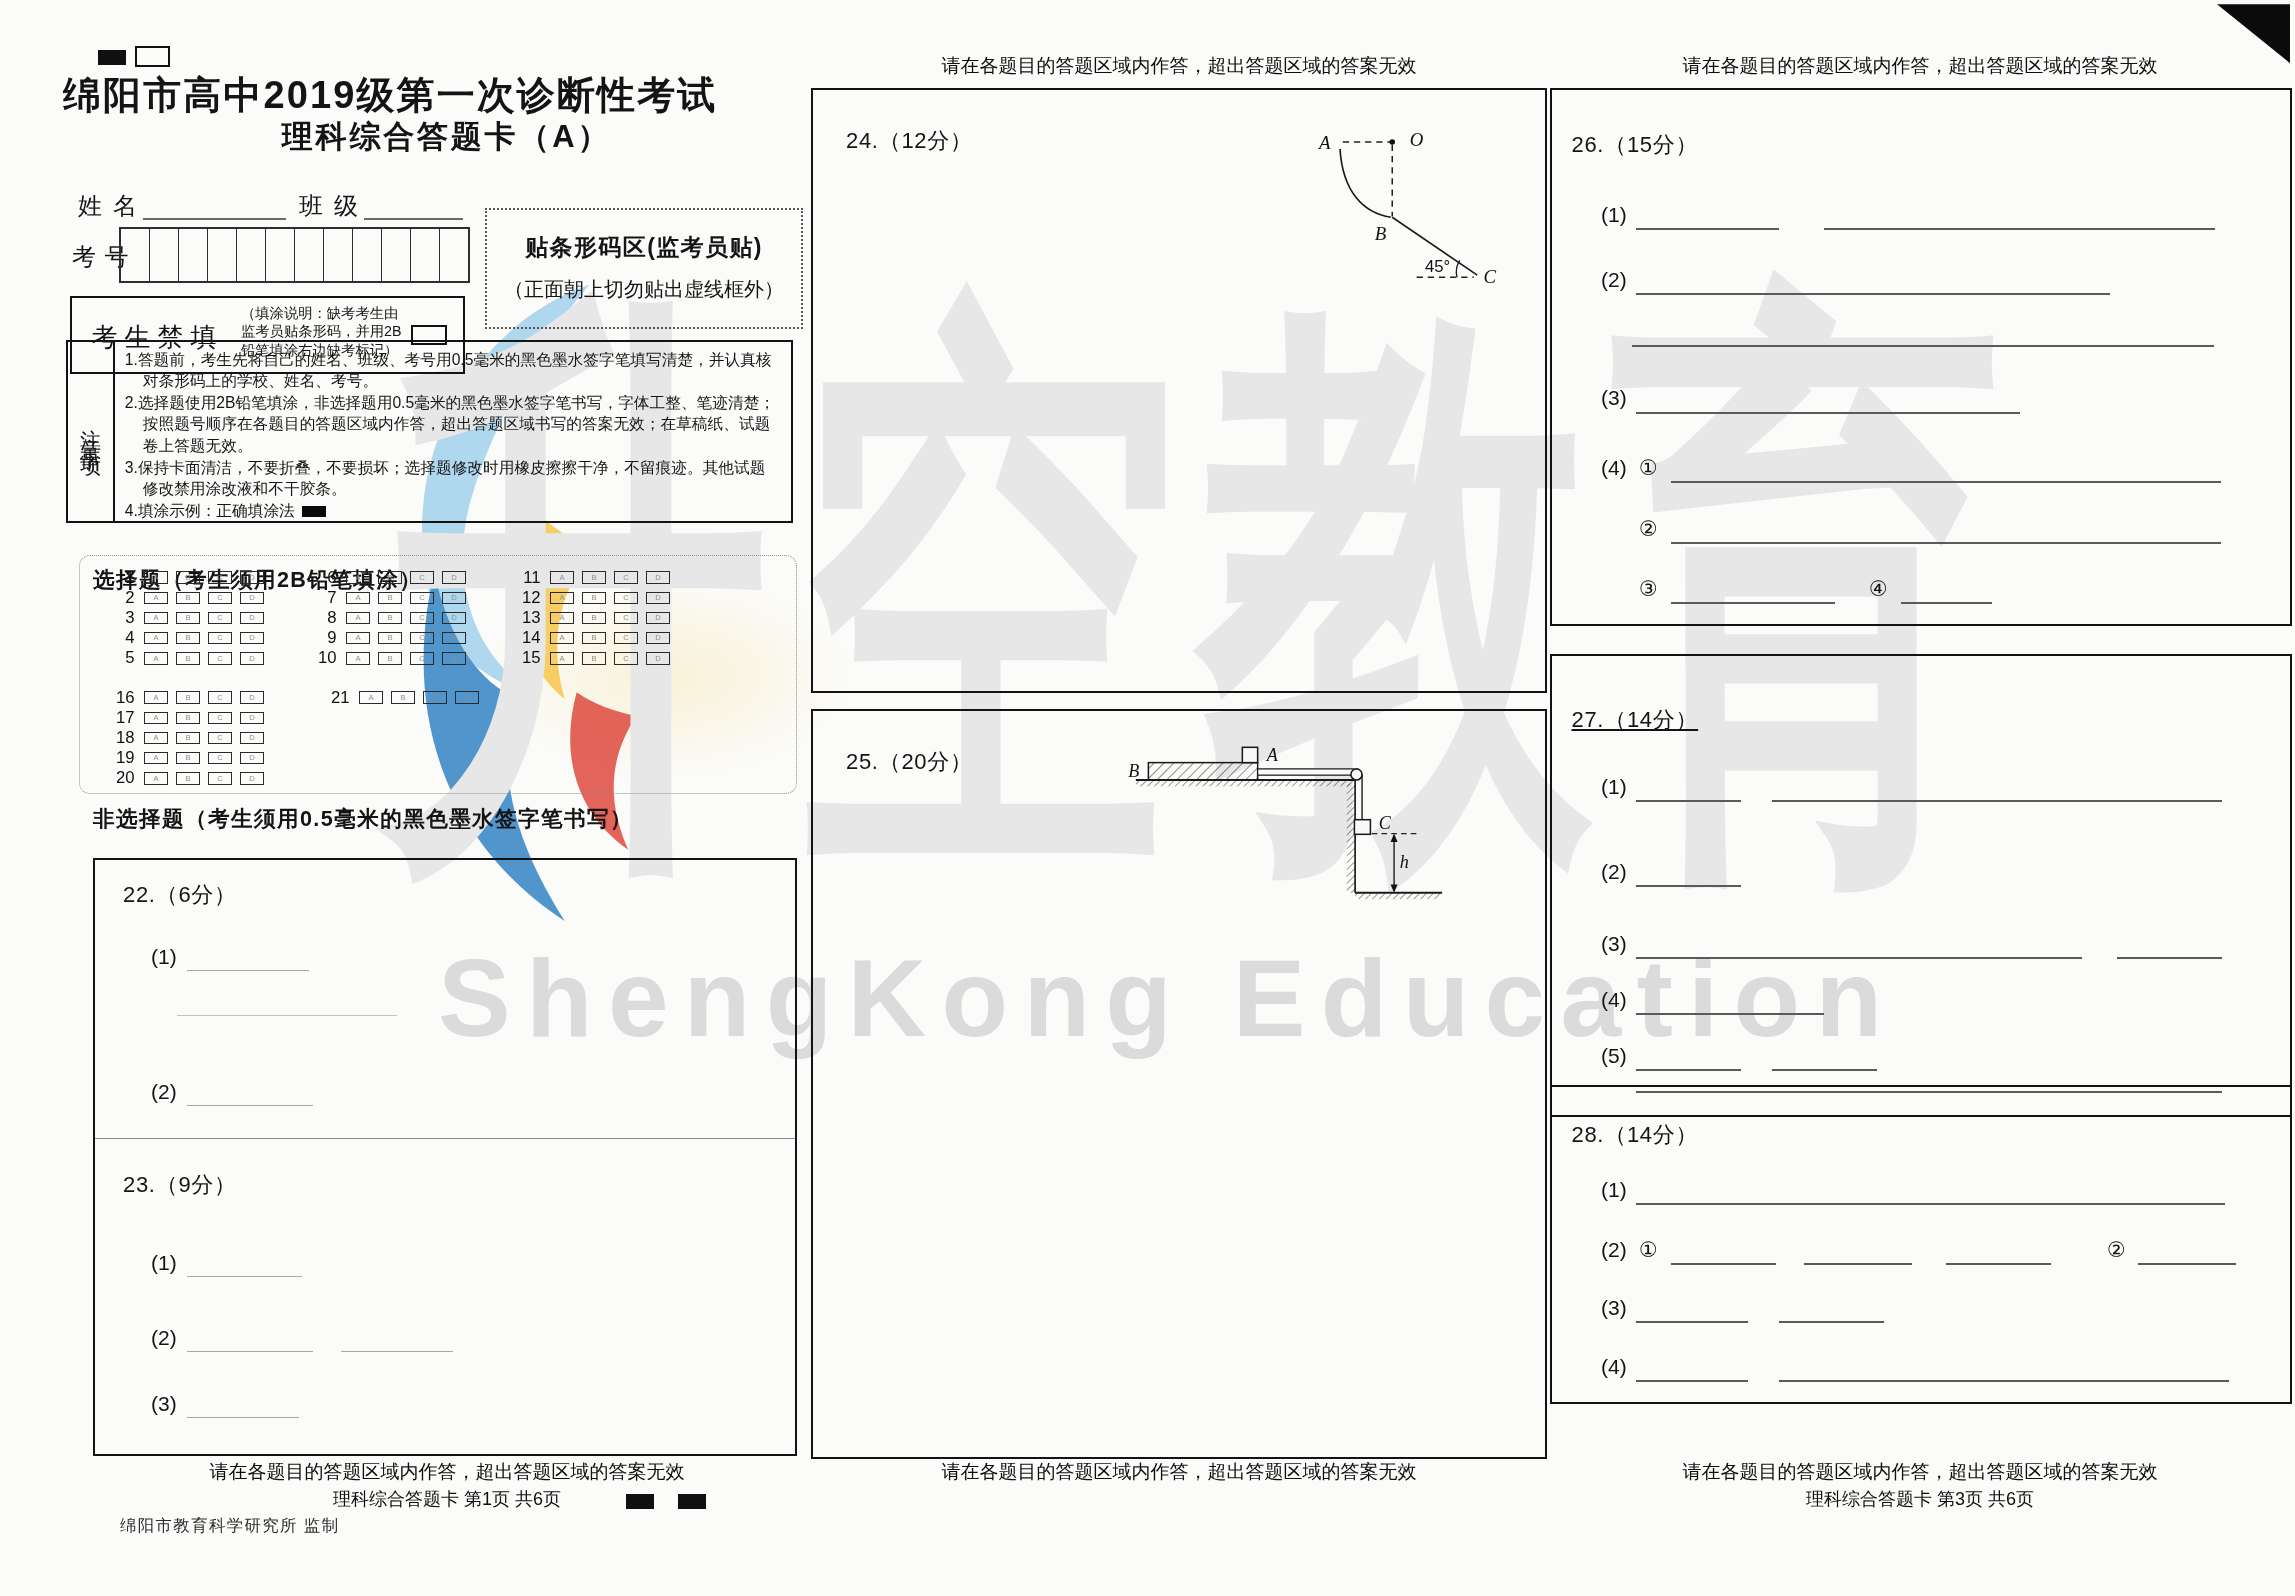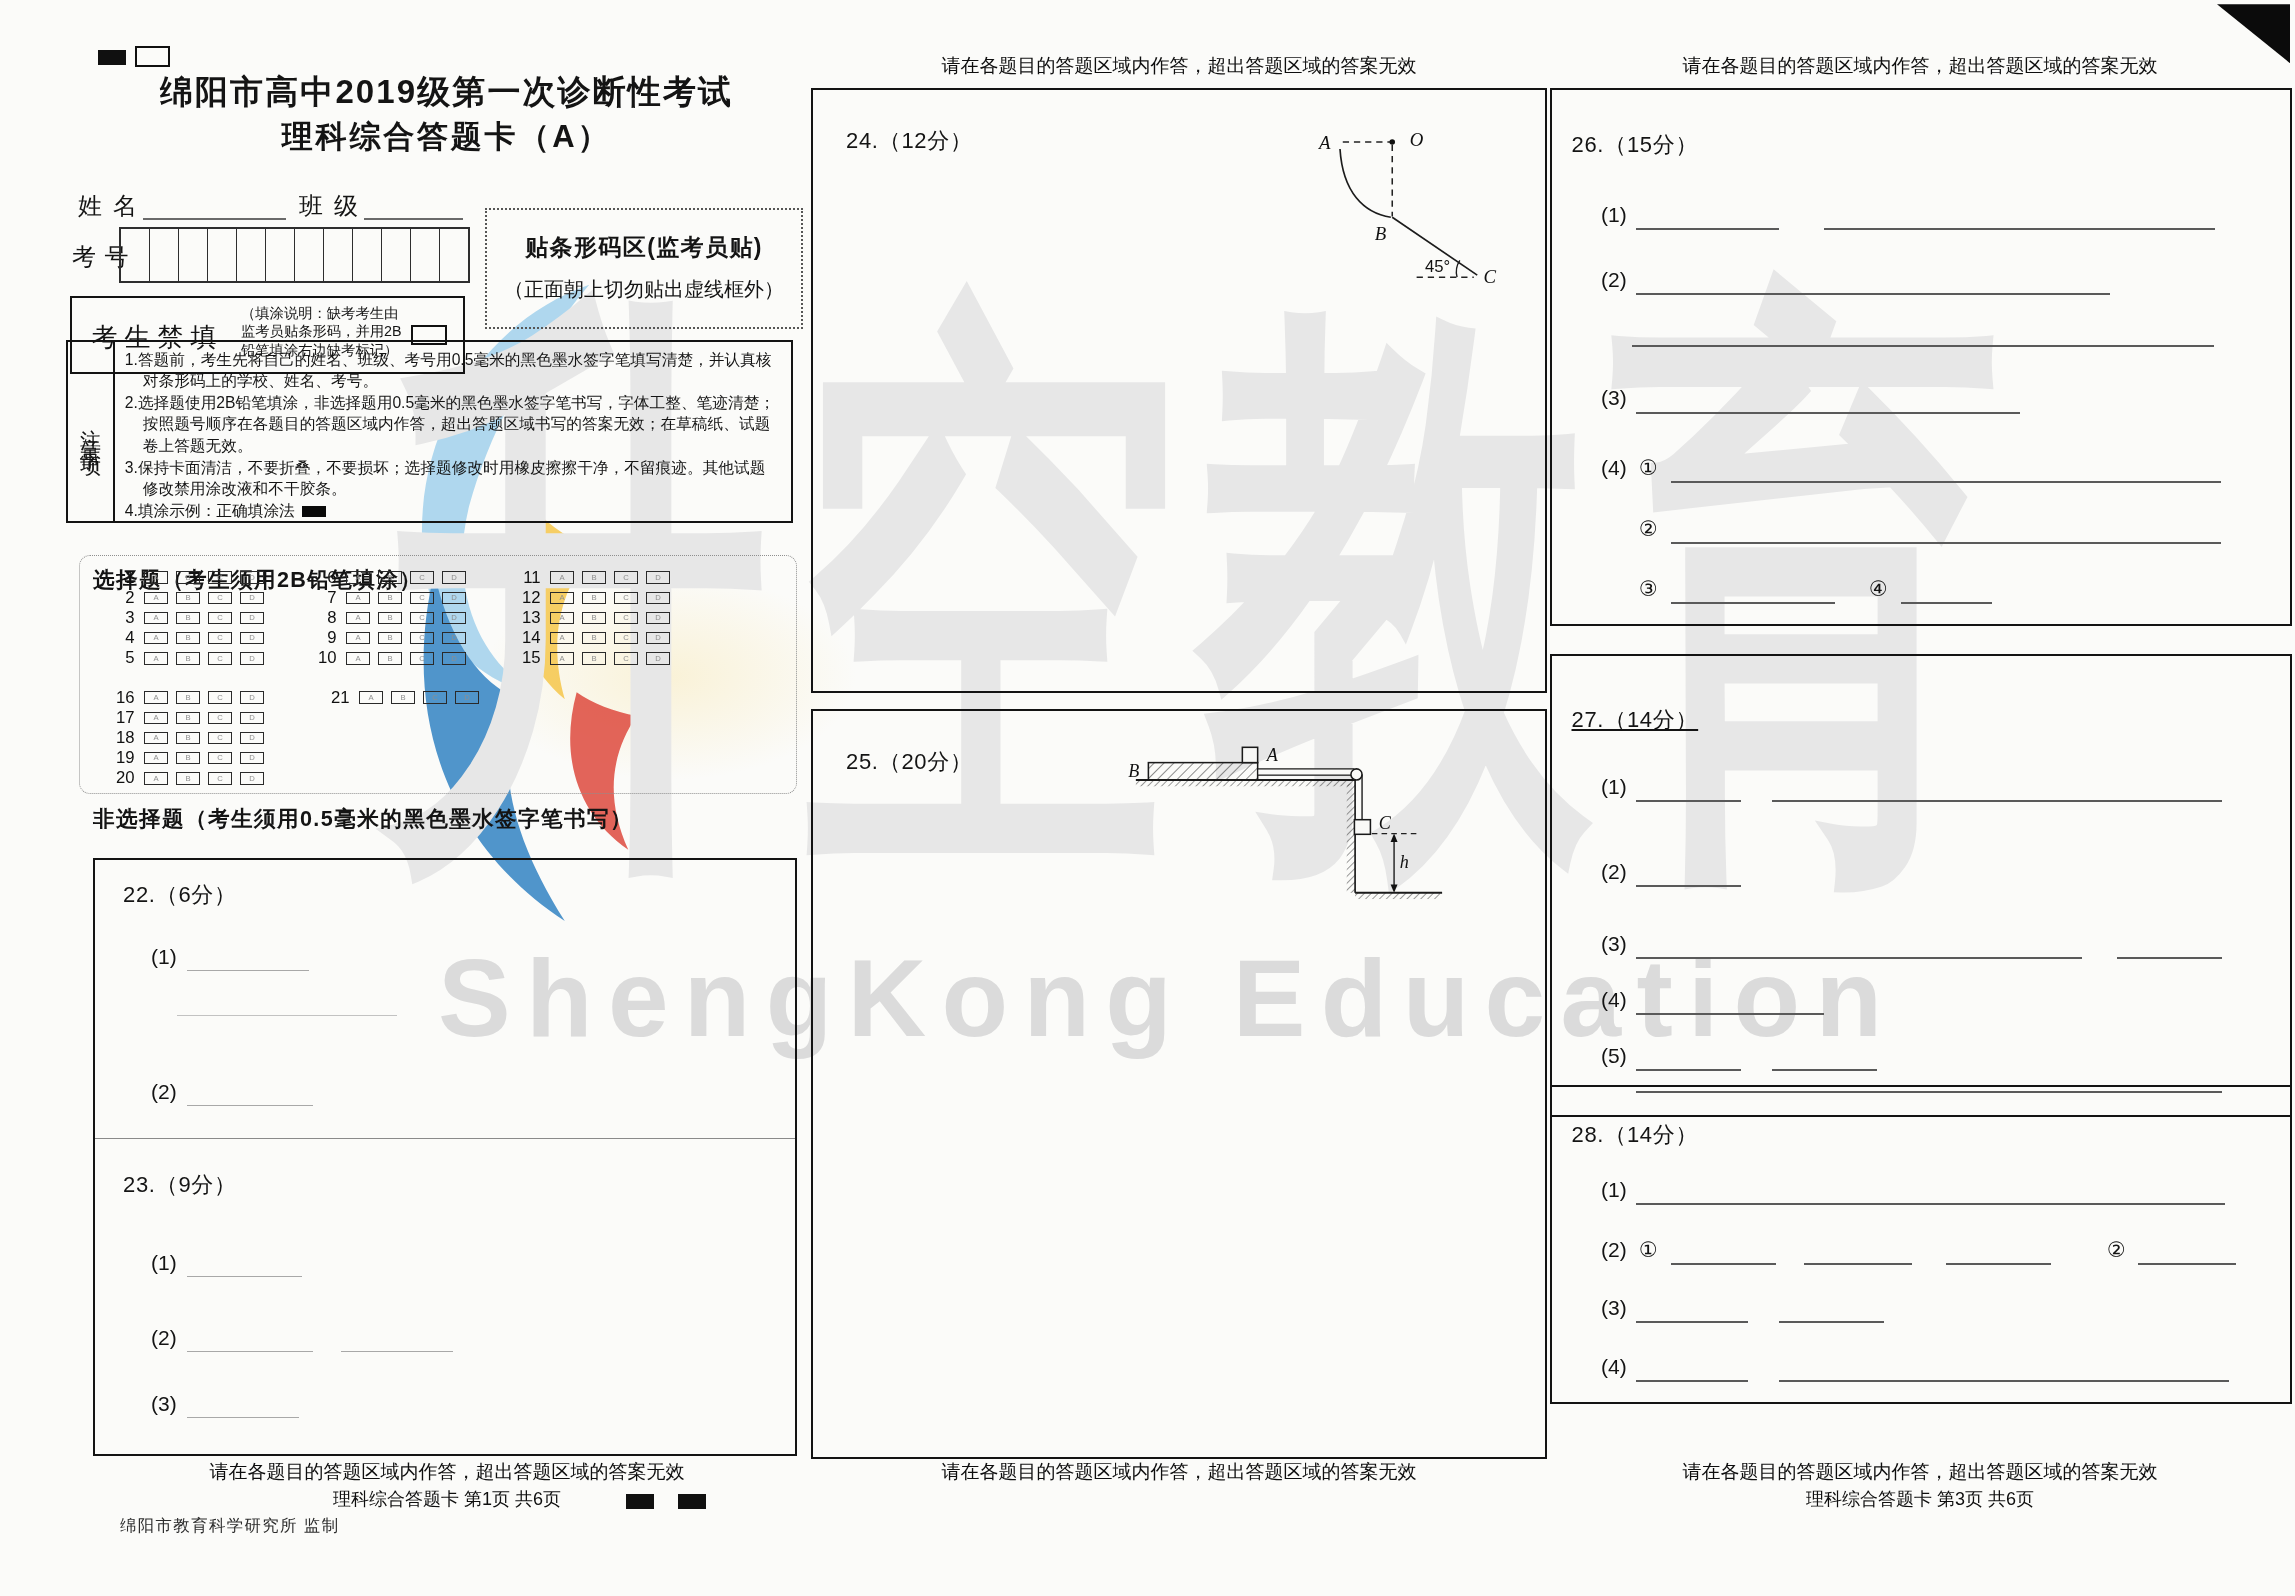--- a/index.html
+++ b/index.html
@@ -7,21 +7,21 @@
          font-family:"Liberation Sans","DejaVu Sans",sans-serif;color:#141414;}
   .abs{position:absolute;}
   
   .wm-cn{position:absolute;left:380px;top:293px;font-size:391px;font-weight:bold;color:#e7e7e7;
          letter-spacing:19.5px;line-height:1;transform:scaleY(1.52);transform-origin:top left;white-space:nowrap;}
   .wm-en{position:absolute;left:438px;top:935px;font-size:109px;font-weight:600;color:#dbdbdb;
          letter-spacing:15.3px;white-space:nowrap;}
   .wash{position:absolute;left:481px;top:572px;width:377px;height:209px;
         background:radial-gradient(ellipse at center,rgba(247,227,160,.38),rgba(247,227,160,0) 70%);}
   
-  .t-title{font-size:33px;font-weight:bold;letter-spacing:2.1px;text-align:center;width:767px;}
+  .t-title{font-size:38px;font-weight:bold;letter-spacing:2.1px;text-align:left;width:767px;}
   .t-title2{font-size:31px;font-weight:bold;letter-spacing:2.8px;text-align:center;width:767px;}
   .t-warn{font-size:19px;text-align:center;width:732px;color:#0e0e0e;}
   .t-page{font-size:18px;text-align:center;width:732px;color:#0e0e0e;}
   .t-sec{font-size:21.6px;font-weight:bold;letter-spacing:1.4px;}
   .t-q{font-size:22px;letter-spacing:0.7px;}
   .t-p{font-size:21px;}
   .t-lbl{font-size:24px;letter-spacing:11px;}
   
   .rect-filled{background:#101010;}
   .rect-outline{border:2.1px solid #101010;background:transparent;}

